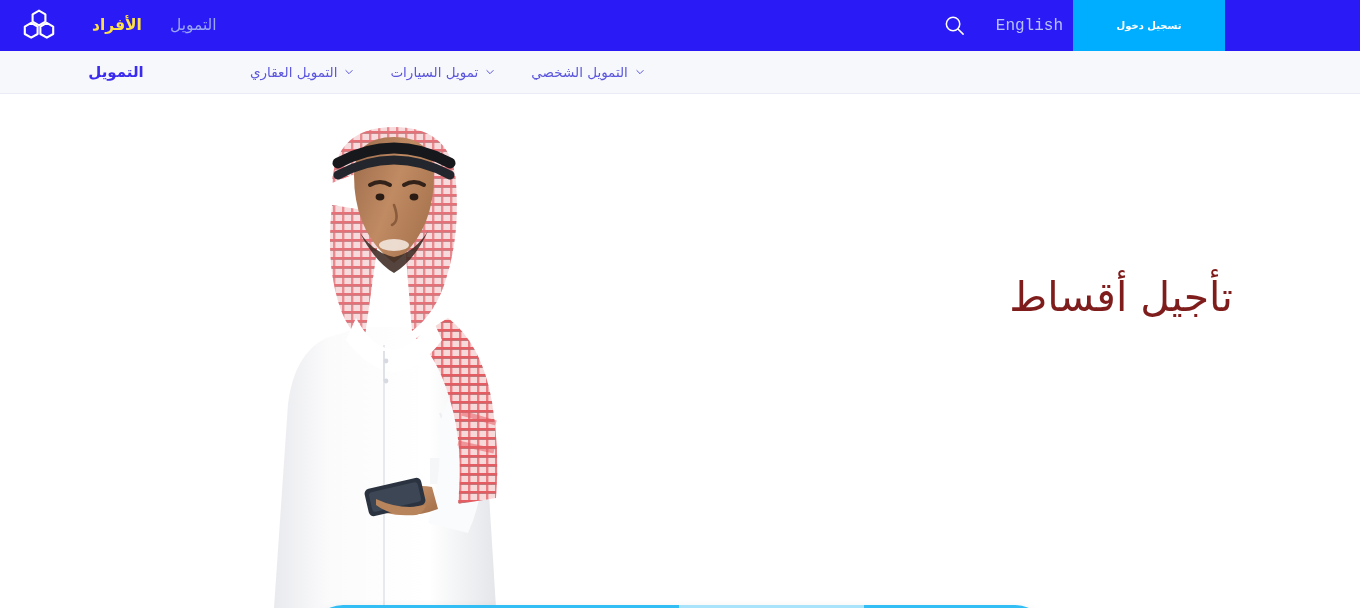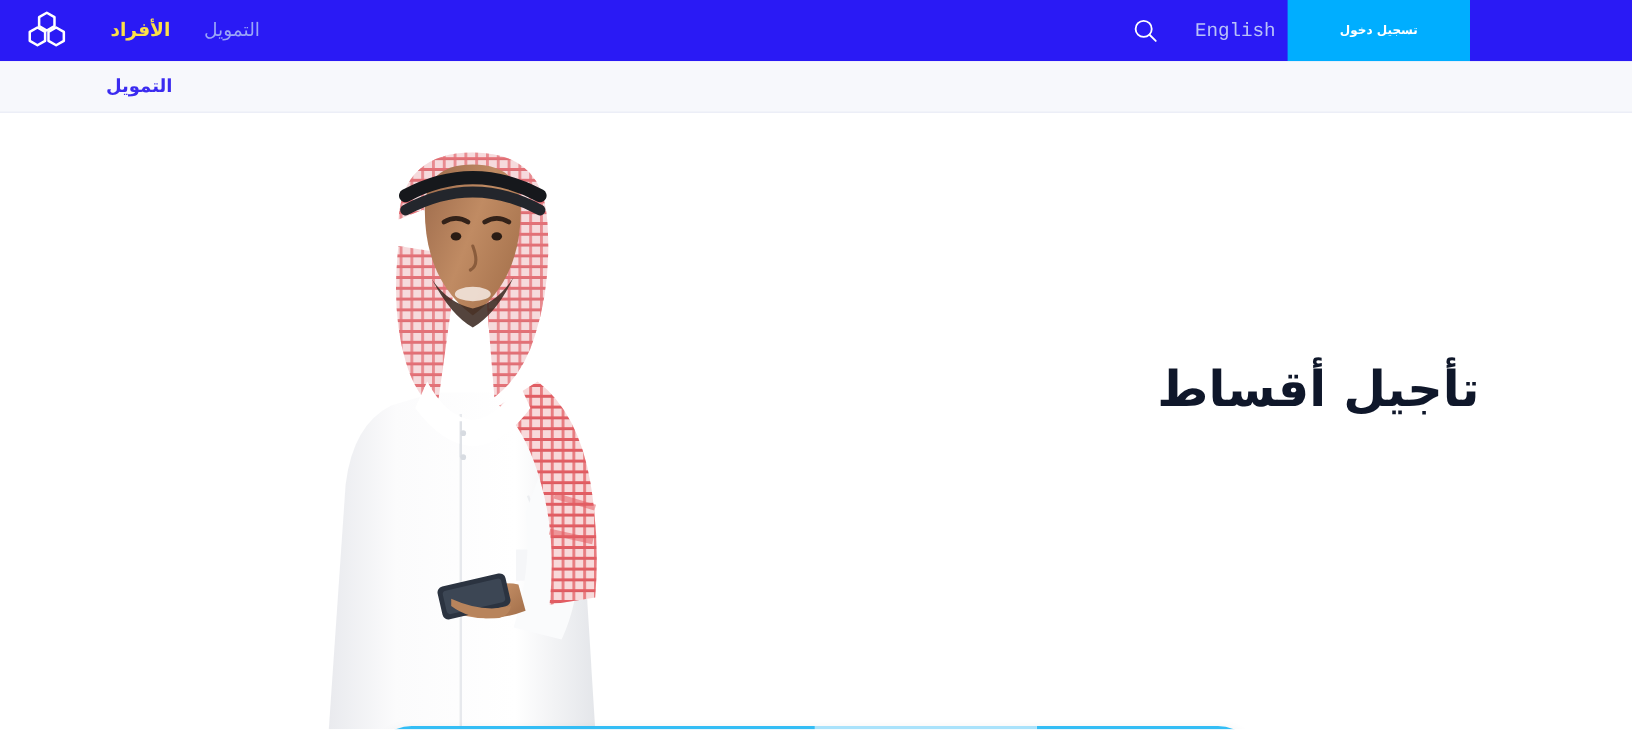--- a/index.html
+++ b/index.html
@@ -77,22 +77,22 @@
   .chev { width: 10px; height: 10px; flex: none; }
 
   
   .hero {
     position: absolute; top: 95px; left: 0;
     width: 1360px; height: 513px;
     background: #ffffff; overflow: hidden;
   }
   .headline {
     position: absolute; right: 127px; top: 178px;
-    color: #0f172a; font-size: 41px; font-weight: 700;
-    letter-spacing: 0px; white-space: nowrap; margin-top: 27px;
+    color: #7f1d1d; font-size: 41px; font-weight: 400;
+    letter-spacing: 0px; white-space: nowrap;
   }
 
   
   .person { position: absolute; left: 234px; top: 18px; width: 330px; height: 495px; }
 
   
   .tabbar {
     position: absolute; left: 310px; top: 510px;
     width: 738px; height: 66px;
     border-radius: 33px; overflow: hidden;
@@ -141,20 +141,43 @@
       <div class="login-btn">تسجيل دخول</div>
       <div class="tail-blue"></div>
     </div>
   </div>
 
   <div class="subnav">
     <div class="subnav-title-wrap">
       <div class="subnav-title">التمويل</div>
     </div>
 
+    <div class="subnav-links">
+
+      <div class="subnav-link">
+        <span>التمويل العقاري</span>
+        <svg class="chev" viewBox="0 0 12 12" fill="none" xmlns="http://www.w3.org/2000/svg">
+          <path d="M2.2 4.2 L6 8 L9.8 4.2" stroke="#5b56dd" stroke-width="1.2" stroke-linecap="round" stroke-linejoin="round"></path>
+        </svg>
+      </div>
+
+      <div class="subnav-link">
+        <span>تمويل السيارات</span>
+        <svg class="chev" viewBox="0 0 12 12" fill="none" xmlns="http://www.w3.org/2000/svg">
+          <path d="M2.2 4.2 L6 8 L9.8 4.2" stroke="#5b56dd" stroke-width="1.2" stroke-linecap="round" stroke-linejoin="round"></path>
+        </svg>
+      </div>
+
+      <div class="subnav-link">
+        <span>التمويل الشخصي</span>
+        <svg class="chev" viewBox="0 0 12 12" fill="none" xmlns="http://www.w3.org/2000/svg">
+          <path d="M2.2 4.2 L6 8 L9.8 4.2" stroke="#5b56dd" stroke-width="1.2" stroke-linecap="round" stroke-linejoin="round"></path>
+        </svg>
+      </div>
+    </div>
   </div>
 
   <div class="hero">
 
     <svg class="person" viewBox="0 0 330 495" xmlns="http://www.w3.org/2000/svg">
       <defs>
         <pattern id="ghutra" width="9" height="9" patternUnits="userSpaceOnUse">
           <rect width="9" height="9" fill="#fdf4f4"></rect>
           <rect width="9" height="2.4" fill="#e8araa"></rect>
           <rect width="9" height="2.4" fill="#e35d63"></rect>

